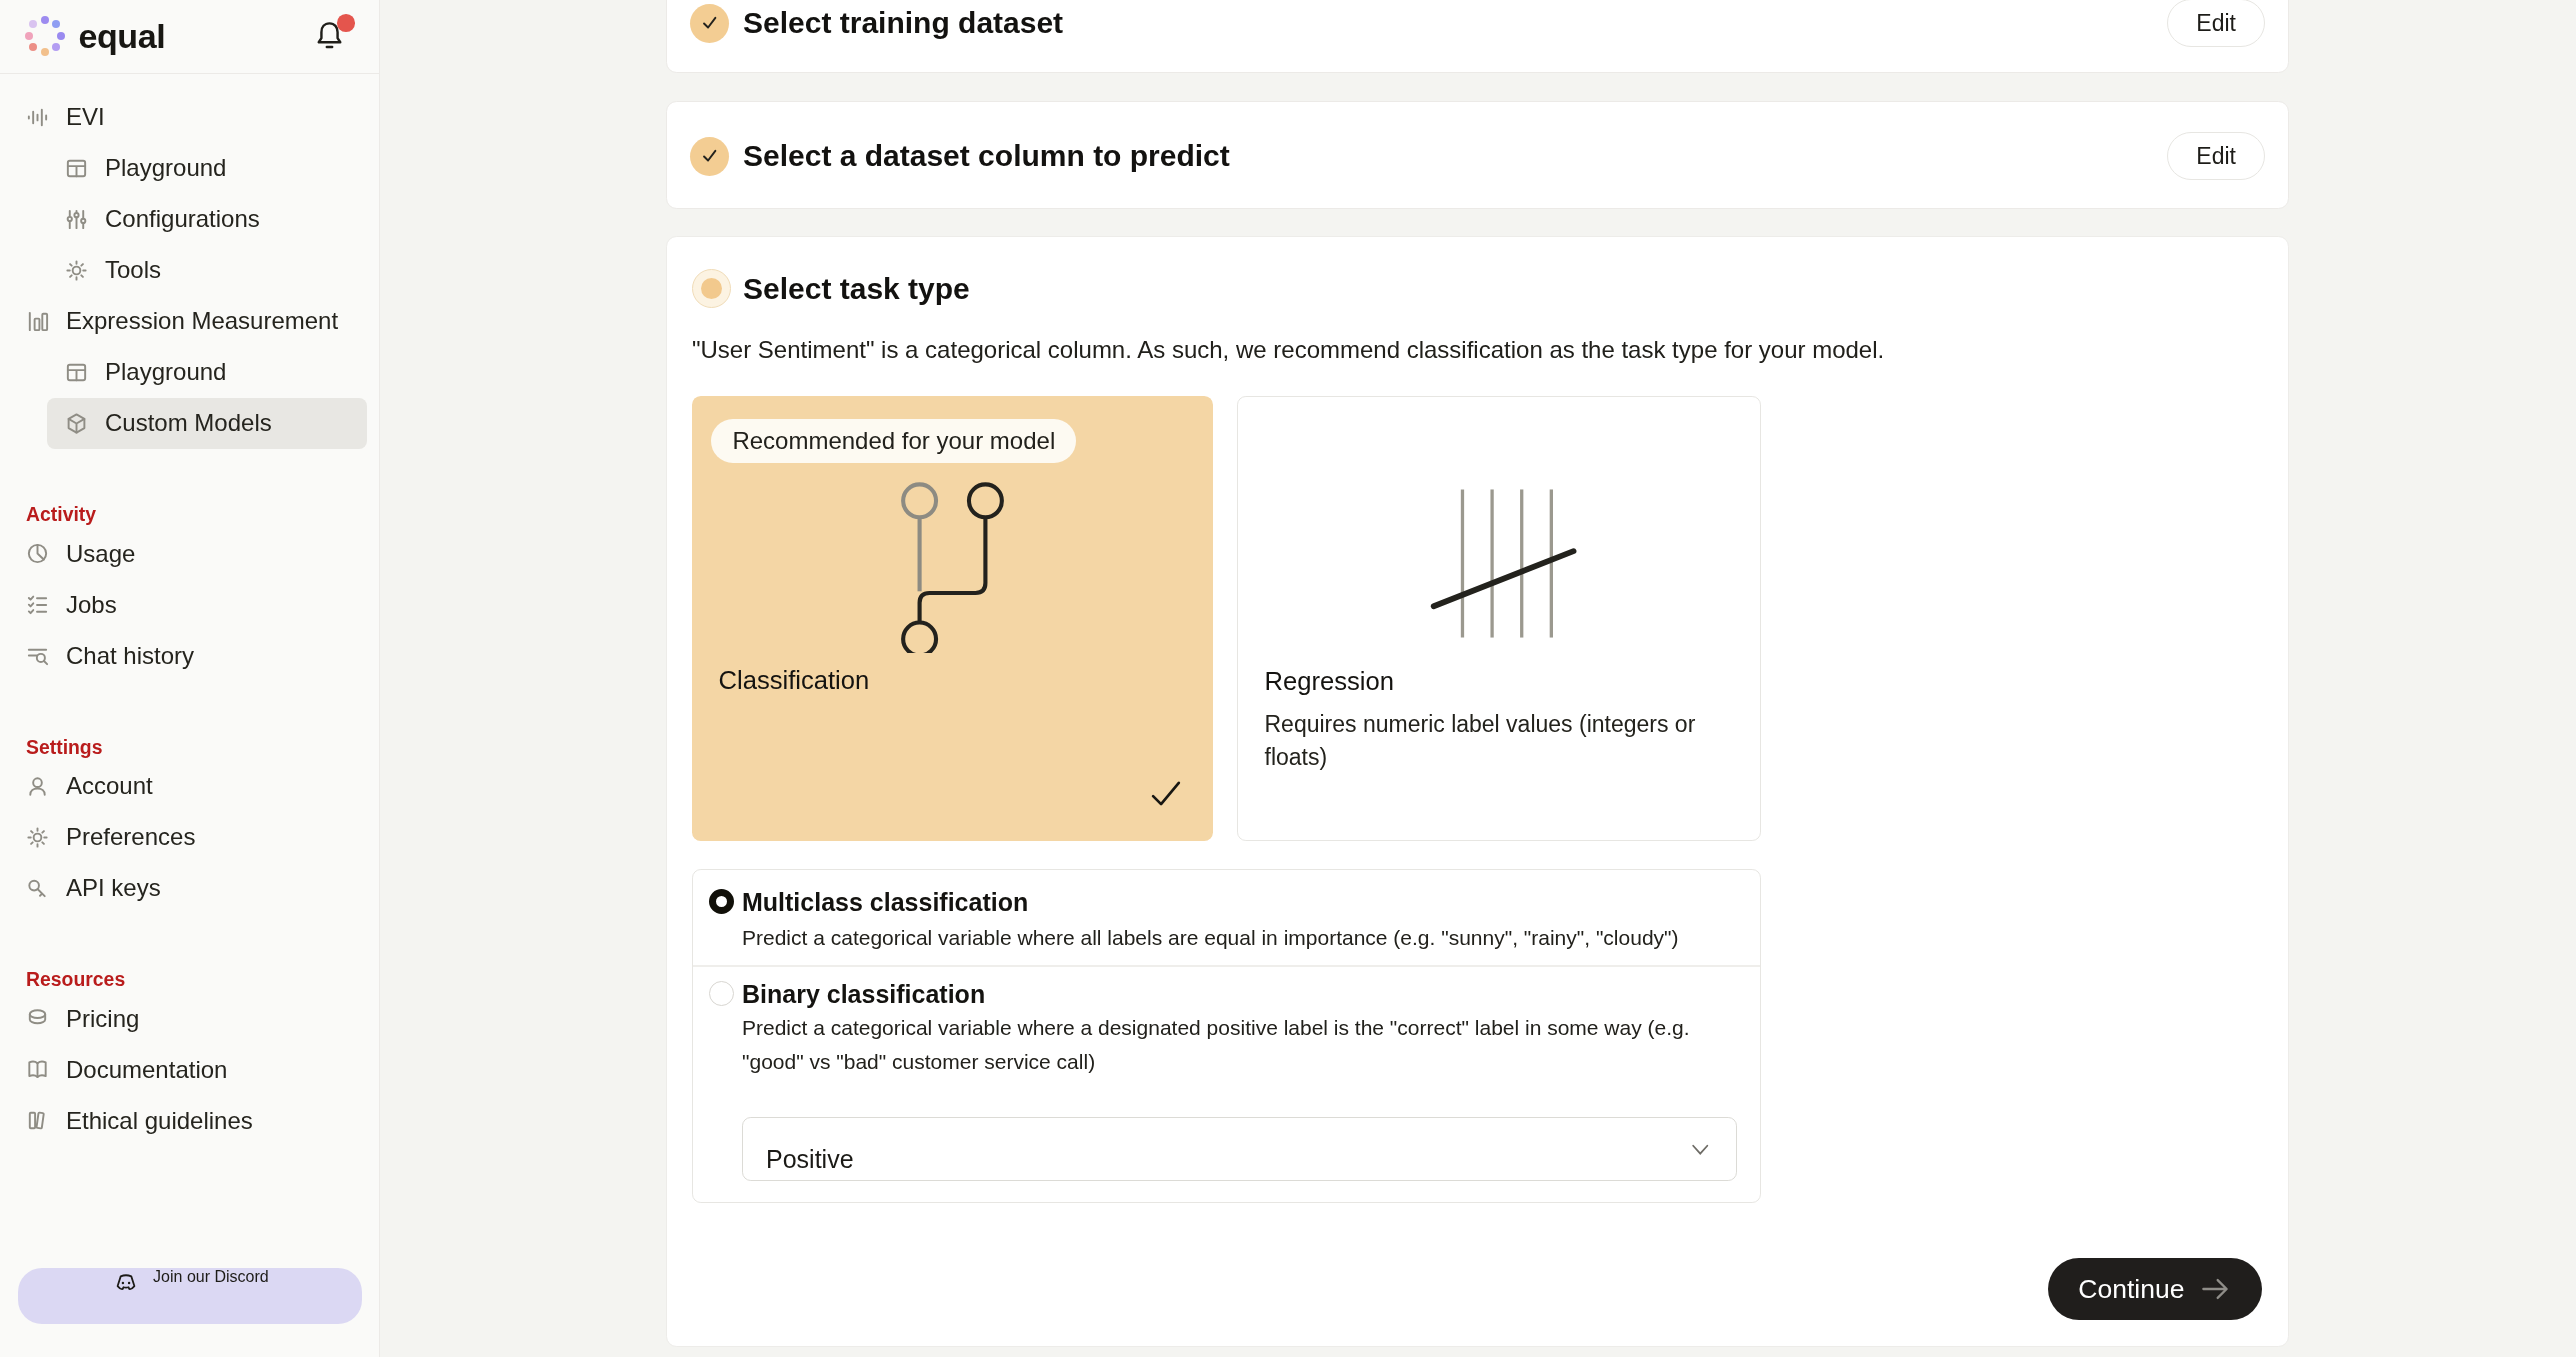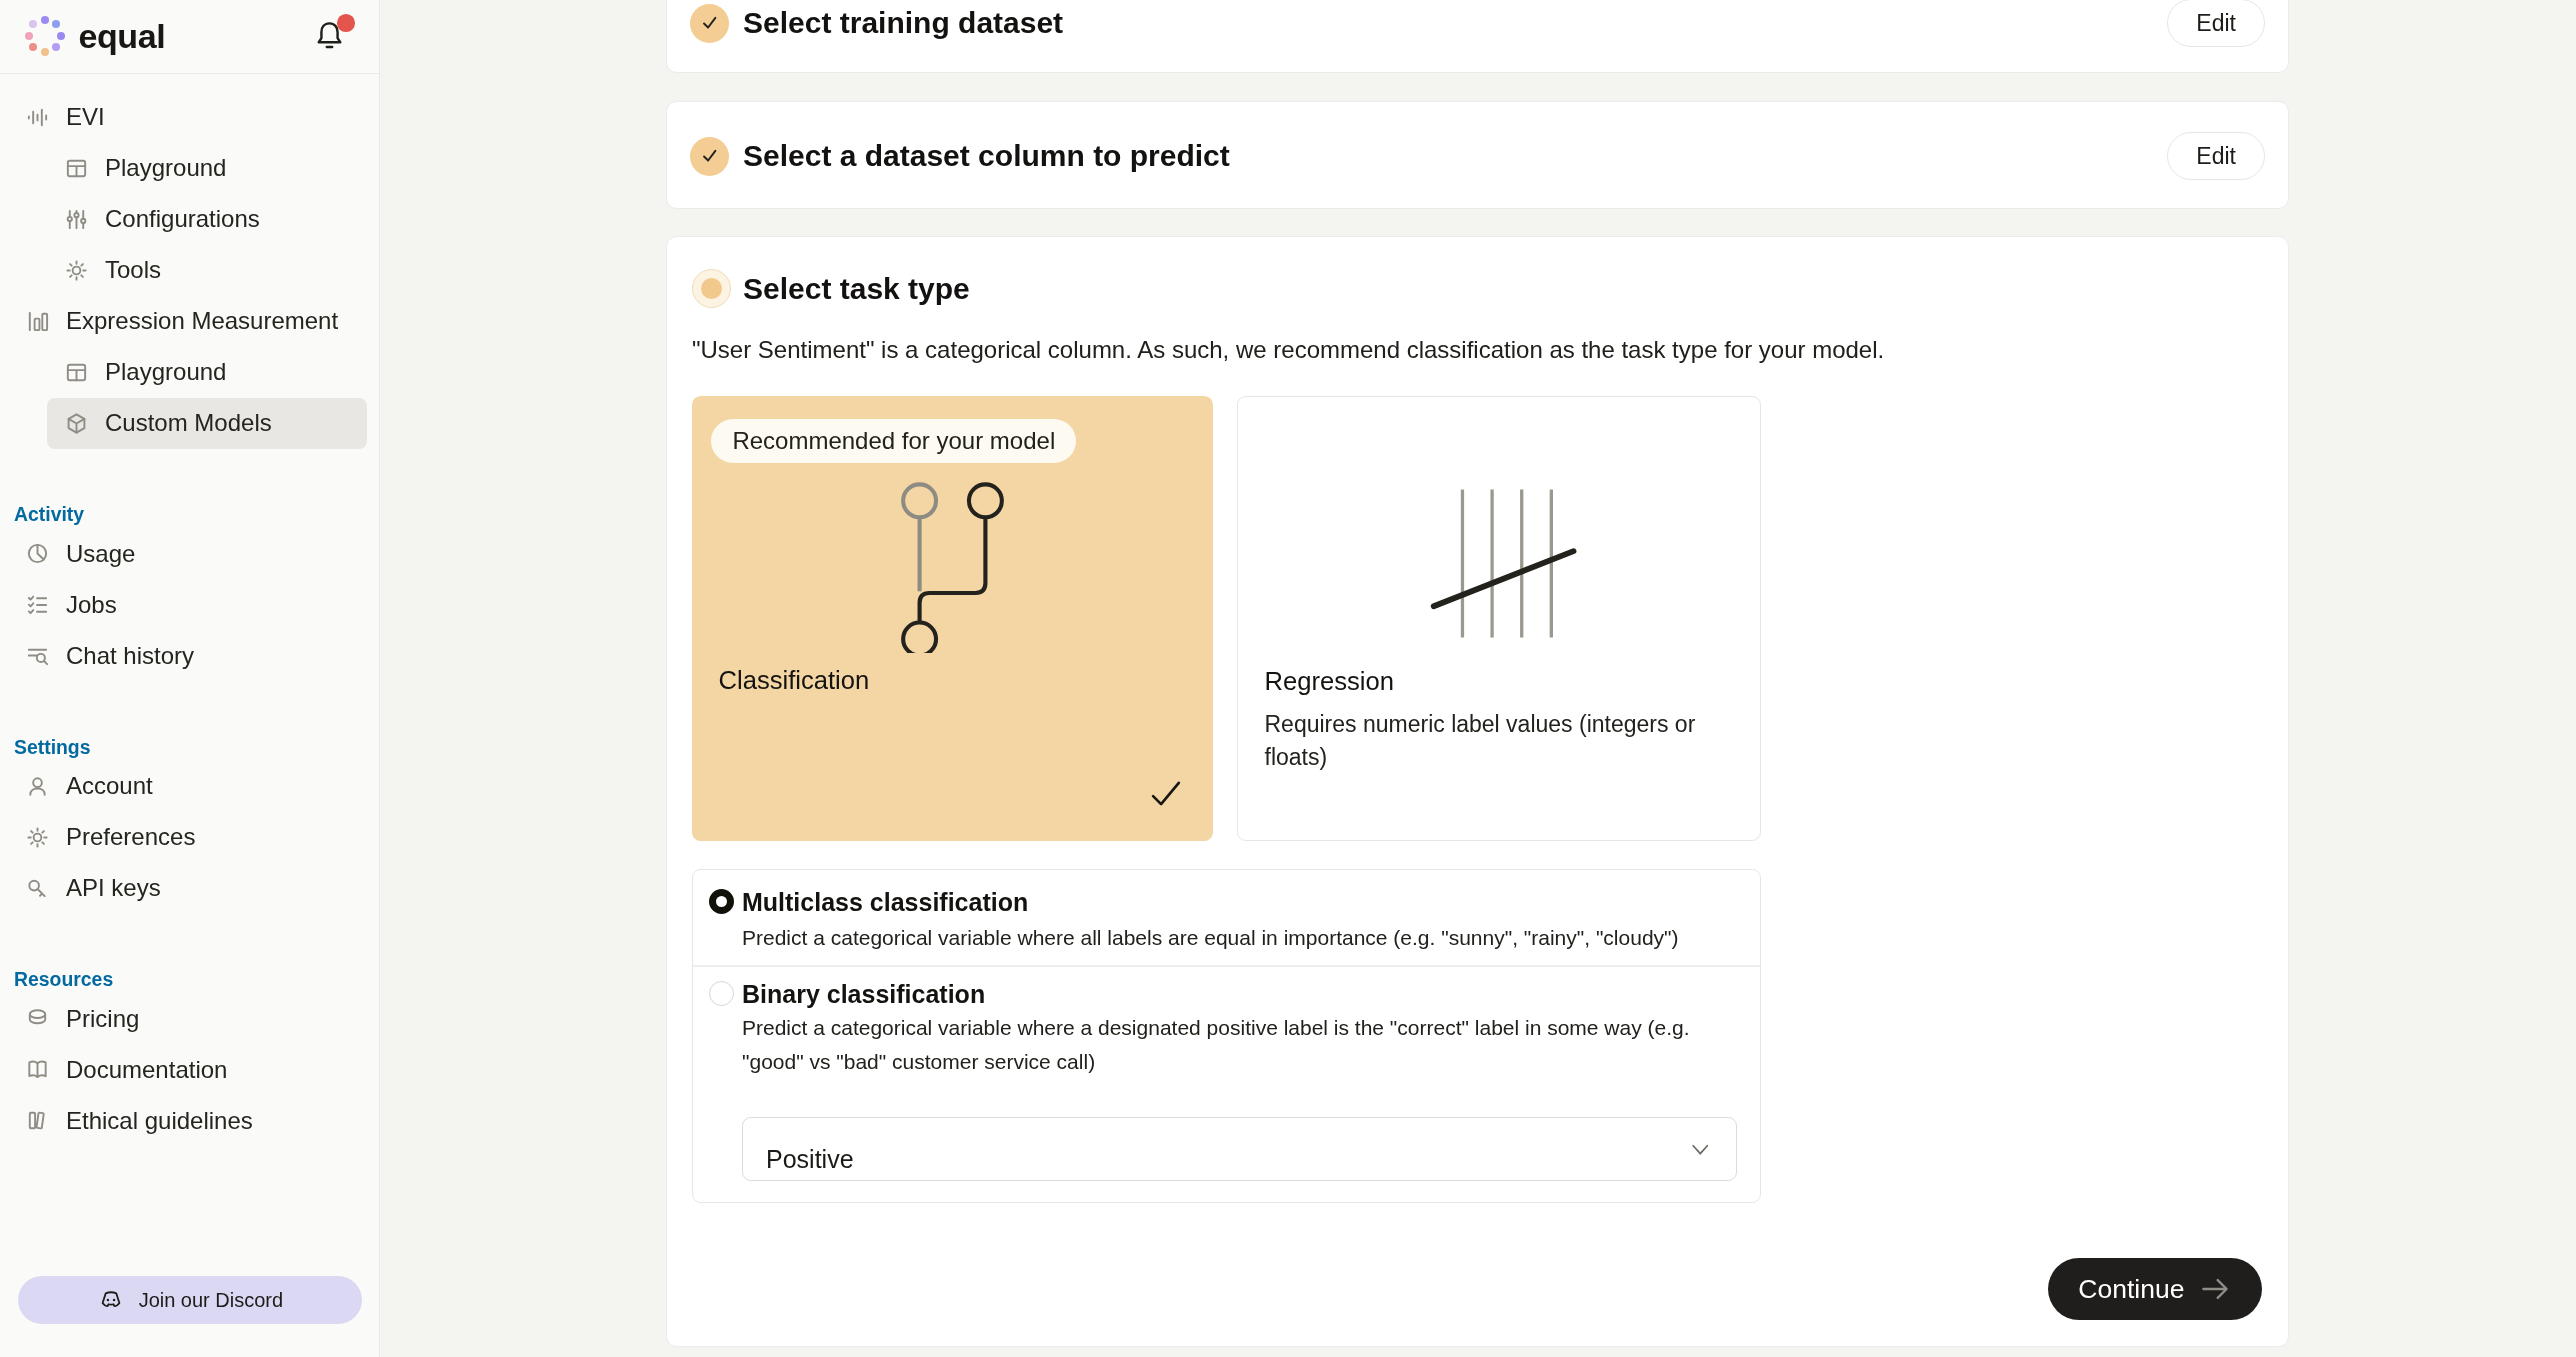--- a/index.html
+++ b/index.html
@@ -32,26 +32,26 @@
     height:51px; display:flex; align-items:center; gap:16px;
     cursor:pointer; border-radius:8px;
   }
   .nav-row.lvl0 { padding-left:25px; }
   .nav-row.lvl1 { margin-left:47px; padding-left:17px; }
   .nav-row.active { background:#e8e7e3; }
   .nicon { width:25px; height:25px; display:inline-flex; align-items:center; justify-content:center; flex:none; }
   .nicon svg { width:25px; height:25px; }
   .nlabel { font-size:24px; color:#25241e; white-space:nowrap; }
   .section { margin-top:53px; }
-  .section-title { padding-left:14px; font-size:19.4px; font-weight:700; color:#0369a1; height:26.5px; display:flex; align-items:center; }
+  .section-title { padding-left:26px; font-size:19.4px; font-weight:700; color:#b91c1c; height:26.5px; display:flex; align-items:center; }
   .discord-btn {
-    position:absolute; left:17.7px; bottom:34px; width:344px; height:48px;
+    position:absolute; left:17.7px; bottom:34px; width:344px; height:56px;
     border-radius:24px; background:#dbd8f3; border:none; cursor:pointer;
-    display:flex; align-items:center; justify-content:center; gap:12.4px;
-    font-family:inherit; font-size:20px; color:#1d1c18;
+    display:flex; justify-content:center; gap:12.4px;
+    font-family:inherit; font-size:16px; color:#1d1c18;
   }
   .discord-btn svg { width:30px; height:30px; }
   
   .main { position:absolute; left:380px; top:0; right:0; bottom:0; }
   .card {
     position:absolute; background:#ffffff; border:1.8px solid #eceae7; border-radius:10.6px;
   }
   .step-card { left:286px; width:1623px; }
   .card.step1 { top:-51px; height:124px; }
   .card.step2 { top:101px; height:108px; }

